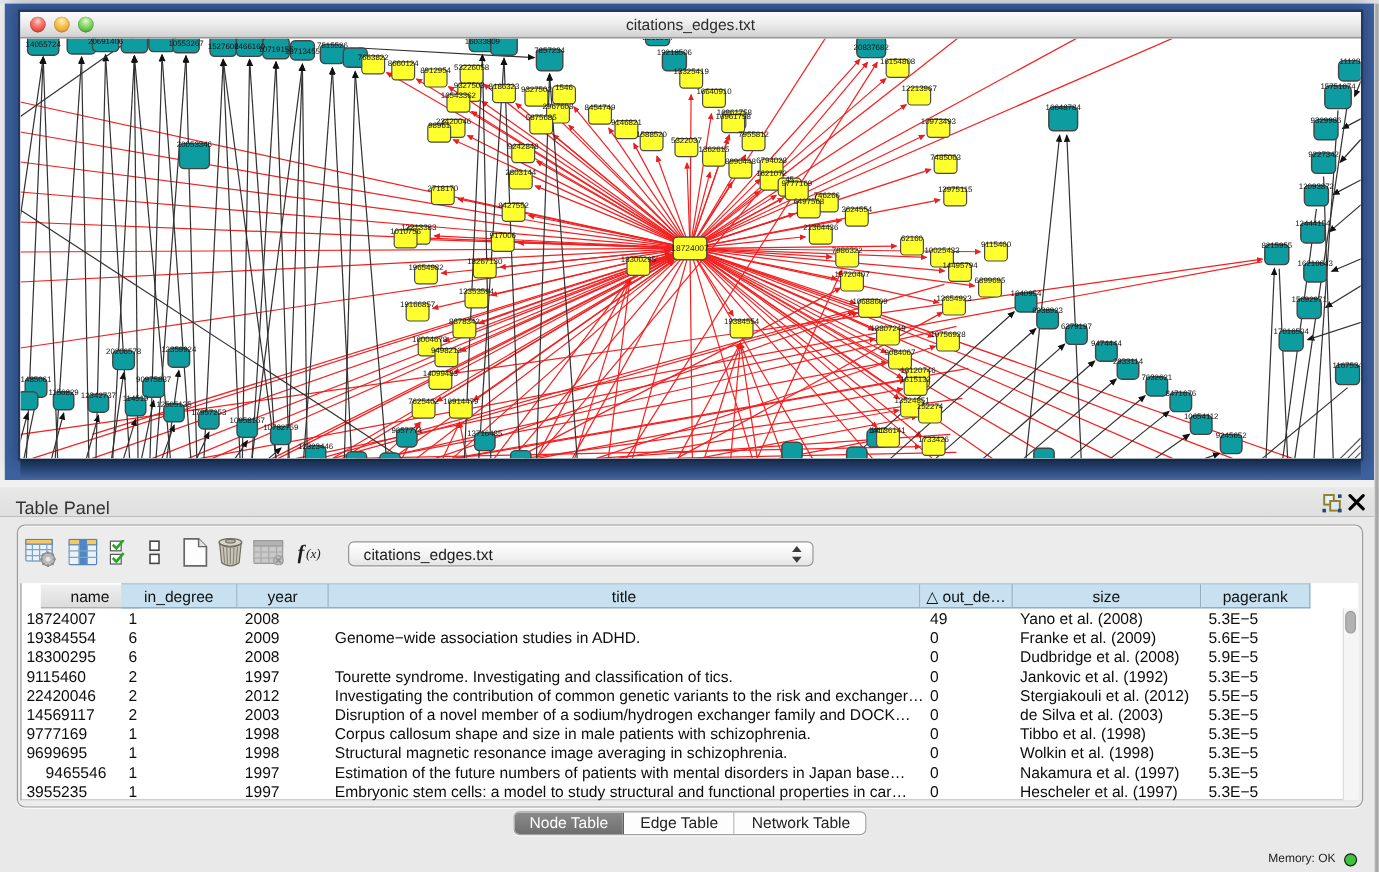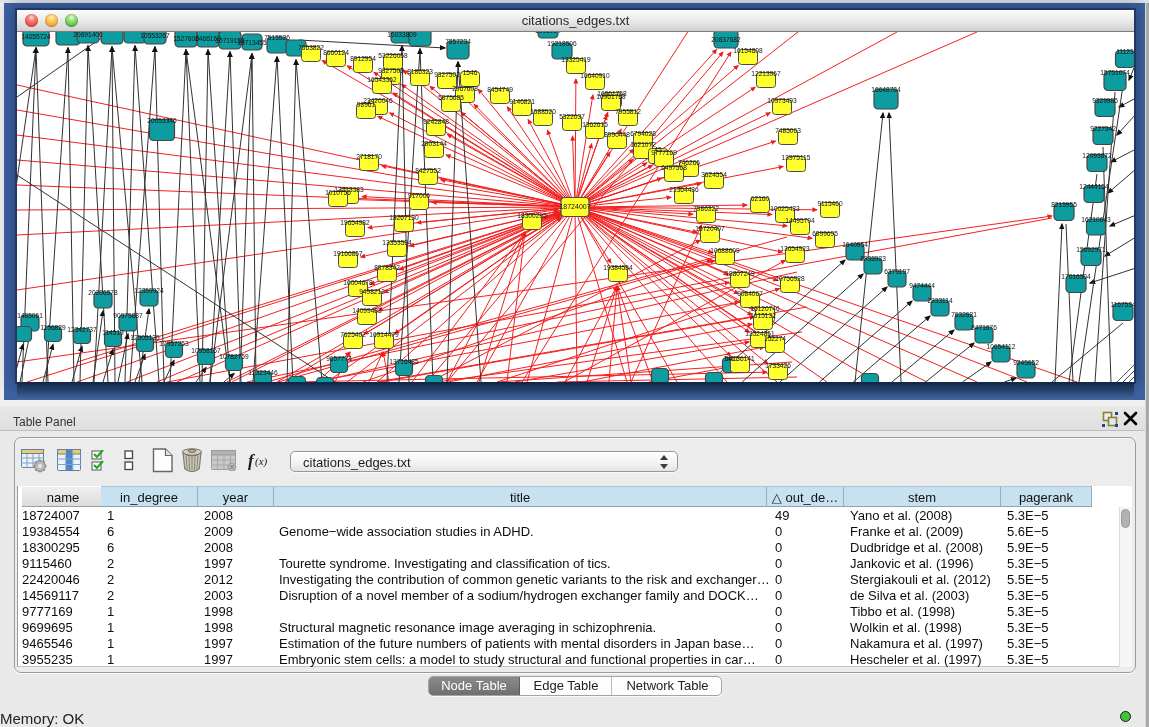--- a/index.html
+++ b/index.html
@@ -7,37 +7,37 @@
 #topline{left:0;top:0;width:1149px;height:3px;background:#dfe2e7}
 #frame{left:4px;top:3px;width:1141px;height:397px;background:#3e62a1}
 #botband{left:17px;top:382px;width:1117px;height:18px;background:linear-gradient(180deg,#17304f 0%,#24426b 35%,#35568b 70%,#47699e 100%)}
 #win{left:17px;top:10px;width:1117px;height:372px;background:#fff;box-shadow:0 0 0 2px rgba(18,38,70,.55),0 0 12px 5px rgba(15,32,62,.38)}
 #tbar{left:0;top:0;width:1117px;height:22px;background:linear-gradient(180deg,#fbfbfb 0%,#ededed 45%,#d6d6d6 90%,#cccccc 100%);border-bottom:1px solid #7e7e7e}
 #tbar .t{width:100%;text-align:center;font-size:13px;color:#2c2c2c;line-height:21px;font-weight:500}
 .light{position:absolute;top:4px;width:13px;height:13px;border-radius:50%;box-shadow:inset 0 -2px 3px rgba(0,0,0,.22),inset 0 1px 1px rgba(255,255,255,.55),0 0 0 0.5px rgba(60,60,60,.45)}
 #canvas{left:0;top:22px;width:1117px;height:350px;background:#fff;overflow:hidden}
 #gap{left:0;top:400px;width:1149px;height:5px;background:#f0f0f0}
 #phead{left:0;top:405px;width:1149px;height:26px;background:linear-gradient(#e8e8e8,#dfdfdf);border-top:1px solid #f2f2f2;border-bottom:1px solid #bebebe}
-#phead .t{position:absolute;left:13px;top:9px;font-size:12px;color:#333}
+#phead .t{position:absolute;left:13px;top:9px;font-size:15px;color:#333}
 #pbg{left:0;top:431px;width:1149px;height:296px;background:#e9e9e9}
 #panel{left:14px;top:437px;width:1122px;height:236px;background:#ececec;border:1px solid #9b9b9b;border-radius:7px;box-shadow:0 1px 0 rgba(255,255,255,.9),inset 0 1px 0 #f7f7f7}
 #combo{left:290px;top:451px;width:388px;height:21px;border:1px solid #979797;border-radius:5px;background:linear-gradient(#ffffff,#f2f2f2 60%,#e4e4e4);box-shadow:0 1px 0 rgba(255,255,255,.7)}
 #combo .t{position:absolute;left:12px;top:2.5px;font-size:13px;color:#1c1c1c}
 #table{left:17px;top:486px;width:1115px;height:181px;background:#fff;border-left:1px solid #9b9b9b;border-bottom:1px solid #c4c4c4}
 .hc{position:absolute;top:0;height:21px;font-size:13px;color:#111;text-align:center;line-height:21px;background:#c7e1f0;border-right:1px solid #94aebe;border-bottom:1px solid #8aa4b4;border-top:1px solid #a8c6d6}
 .tr{position:absolute;left:0;width:1074px;height:16px;font-size:13px;color:#0d0d0d}
 .tr span{position:absolute;top:1px;white-space:nowrap}
 #sbtrack{left:1119px;top:507px;width:13px;height:160px;background:#f5f5f5;border-left:1px solid #ddd}
 #sbthumb{left:1121px;top:509px;width:9px;height:19px;background:#b2b2b2;border:1px solid #9a9a9a;border-radius:5px}
 #tabs{left:428px;top:676px;width:294px;height:20px;border:1px solid #a3a3a3;border-radius:5px;background:#fdfdfd;box-shadow:0 1px 0 rgba(255,255,255,.8)}
 #tabs .seg{position:absolute;top:0;height:18px;font-size:13px;line-height:18px;text-align:center;color:#222}
 #seg1{left:0;width:91px;background:linear-gradient(#8b8b8b,#6f6f6f);color:#fff !important;border-radius:4px 0 0 4px;border-right:1px solid #5f5f5f}
 #seg2{left:92px;width:91px;border-right:1px solid #bbb}
 #seg3{left:184px;width:109px}
-#mem{left:0px;top:710px;width:1113px;font-size:15px;color:#222}
+#mem{left:0px;top:710px;width:1113px;text-align:right;font-size:10px;color:#222}
 #memdot{left:1120px;top:711px;width:11px;height:11px;border-radius:50%;background:#3ec43a;border:1.2px solid #1c1c1c}
 #rstrip{left:1145px;top:3px;width:4px;height:724px;background:#a8a8a8;border-left:1px solid #d8d8d8}
 .icon{position:absolute;top:448px}
 </style></head><body>
 <div id="stage">
 <div class="abs" id="topline"></div>
 <div class="abs" id="frame"></div>
 <div class="abs" id="botband"></div>
 <div class="abs" id="win">
   <div class="abs" id="canvas">
@@ -616,26 +616,26 @@
       <text x="7" y="16" font-family="Liberation Serif,serif" font-style="italic" font-size="11" fill="#1a1a1a">(x)</text>
     </svg>
 <div class="abs" id="combo">
       <div class="t">citations_edges.txt</div>
   <svg class="abs" style="right:8px;top:3px" width="10" height="15">
         <path d="M5 0 L9 5 L1 5 z" fill="#3a3a3a"></path>
         <path d="M5 14 L9 9 L1 9 z" fill="#3a3a3a"></path>
       </svg>
 </div>
 <div class="abs" id="table">
-  <div class="hc" style="left:4px;width:83px;background:linear-gradient(#efefef,#dcdcdc);border-right:1px solid #b0b0b0;border-bottom:1px solid #9e9e9e;border-top:1px solid #fff">name</div>
+  <div class="hc" style="left:16px;width:83px;background:linear-gradient(#efefef,#dcdcdc);border-right:1px solid #b0b0b0;border-bottom:1px solid #9e9e9e;border-top:1px solid #fff">name</div>
   <div class="hc" style="left:83px;width:97px">in_degree</div>
   <div class="hc" style="left:180px;width:76px">year</div>
   <div class="hc" style="left:256px;width:493px">title</div>
   <div class="hc" style="left:749px;width:77px">△ out_de…</div>
-  <div class="hc" style="left:826px;width:157px">stem</div>
+  <div class="hc" style="left:826px;width:157px">size</div>
   <div class="hc" style="left:983px;width:91px">pagerank</div>
 <div class="tr" style="top:21px">
         <span style="left:4px">18724007</span>
         <span style="left:89px">1</span>
         <span style="left:186px">2008</span>
         <span style="left:757px">49</span>
         <span style="left:832px">Yano et al. (2008)</span>
         <span style="left:989px">5.3E−5</span>
       </div>
       <div class="tr" style="top:37px">
@@ -654,21 +654,21 @@
         <span style="left:757px">0</span>
         <span style="left:832px">Dudbridge et al. (2008)</span>
         <span style="left:989px">5.9E−5</span>
       </div>
       <div class="tr" style="top:69px">
         <span style="left:4px">9115460</span>
         <span style="left:89px">2</span>
         <span style="left:186px">1997</span>
         <span style="left:261px">Tourette syndrome. Investigating and classification of tics.</span>
         <span style="left:757px">0</span>
-        <span style="left:832px">Jankovic et al. (1996)</span>
+        <span style="left:832px">Jankovic et al. (1992)</span>
         <span style="left:989px">5.3E−5</span>
       </div>
       <div class="tr" style="top:85px">
         <span style="left:4px">22420046</span>
         <span style="left:89px">2</span>
         <span style="left:186px">2012</span>
         <span style="left:261px">Investigating the contribution of common genetic variants to the risk and exchanger…</span>
         <span style="left:757px">0</span>
         <span style="left:832px">Stergiakouli et al. (2012)</span>
         <span style="left:989px">5.5E−5</span>
@@ -679,35 +679,36 @@
         <span style="left:186px">2003</span>
         <span style="left:261px">Disruption of a novel member of a sodium/hydrogen exchanger family and DOCK…</span>
         <span style="left:757px">0</span>
         <span style="left:832px">de Silva et al. (2003)</span>
         <span style="left:989px">5.3E−5</span>
       </div>
       <div class="tr" style="top:117px">
         <span style="left:4px">9777169</span>
         <span style="left:89px">1</span>
         <span style="left:186px">1998</span>
+        <span style="left:261px">Corpus callosum shape and size in male patients with schizophrenia.</span>
         <span style="left:757px">0</span>
         <span style="left:832px">Tibbo et al. (1998)</span>
         <span style="left:989px">5.3E−5</span>
       </div>
       <div class="tr" style="top:133px">
         <span style="left:4px">9699695</span>
         <span style="left:89px">1</span>
         <span style="left:186px">1998</span>
         <span style="left:261px">Structural magnetic resonance image averaging in schizophrenia.</span>
         <span style="left:757px">0</span>
         <span style="left:832px">Wolkin et al. (1998)</span>
         <span style="left:989px">5.3E−5</span>
       </div>
       <div class="tr" style="top:149px">
-        <span style="left:4px">9465546</span>
+        <span style="left:20px">9465546</span>
         <span style="left:89px">1</span>
         <span style="left:186px">1997</span>
         <span style="left:261px">Estimation of the future numbers of patients with mental disorders in Japan base…</span>
         <span style="left:757px">0</span>
         <span style="left:832px">Nakamura et al. (1997)</span>
         <span style="left:989px">5.3E−5</span>
       </div>
       <div class="tr" style="top:165px">
         <span style="left:4px">3955235</span>
         <span style="left:89px">1</span>

